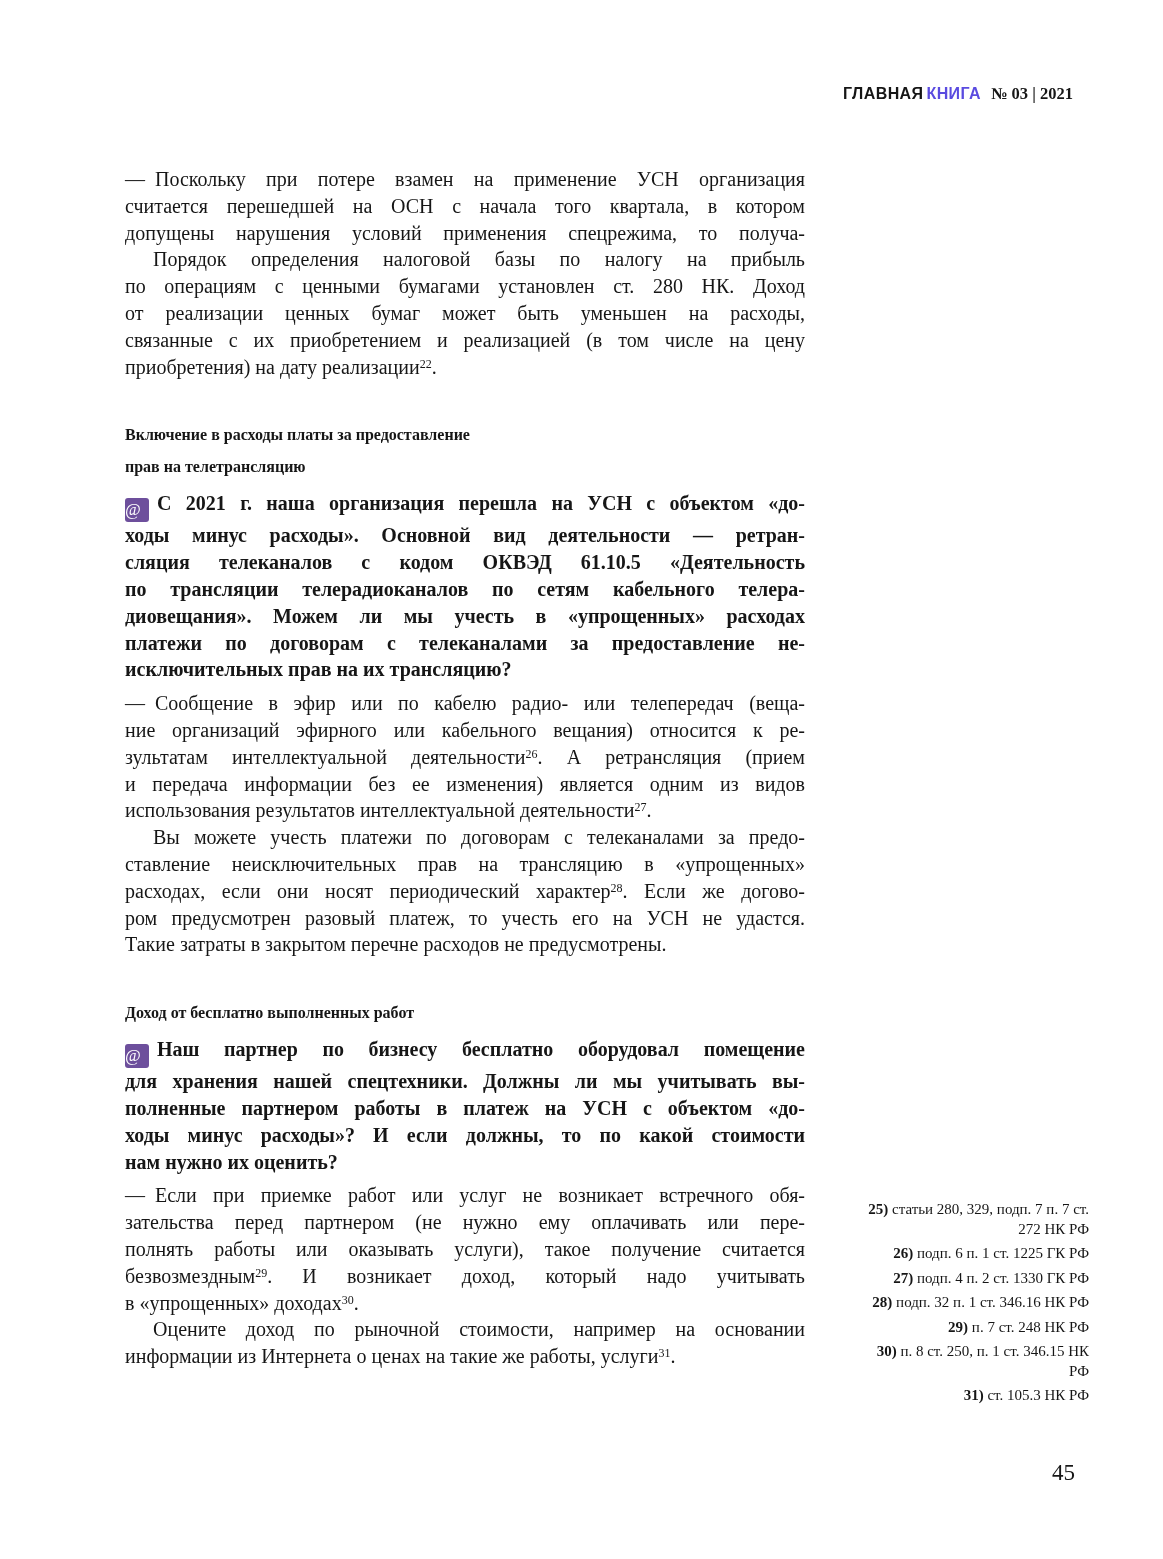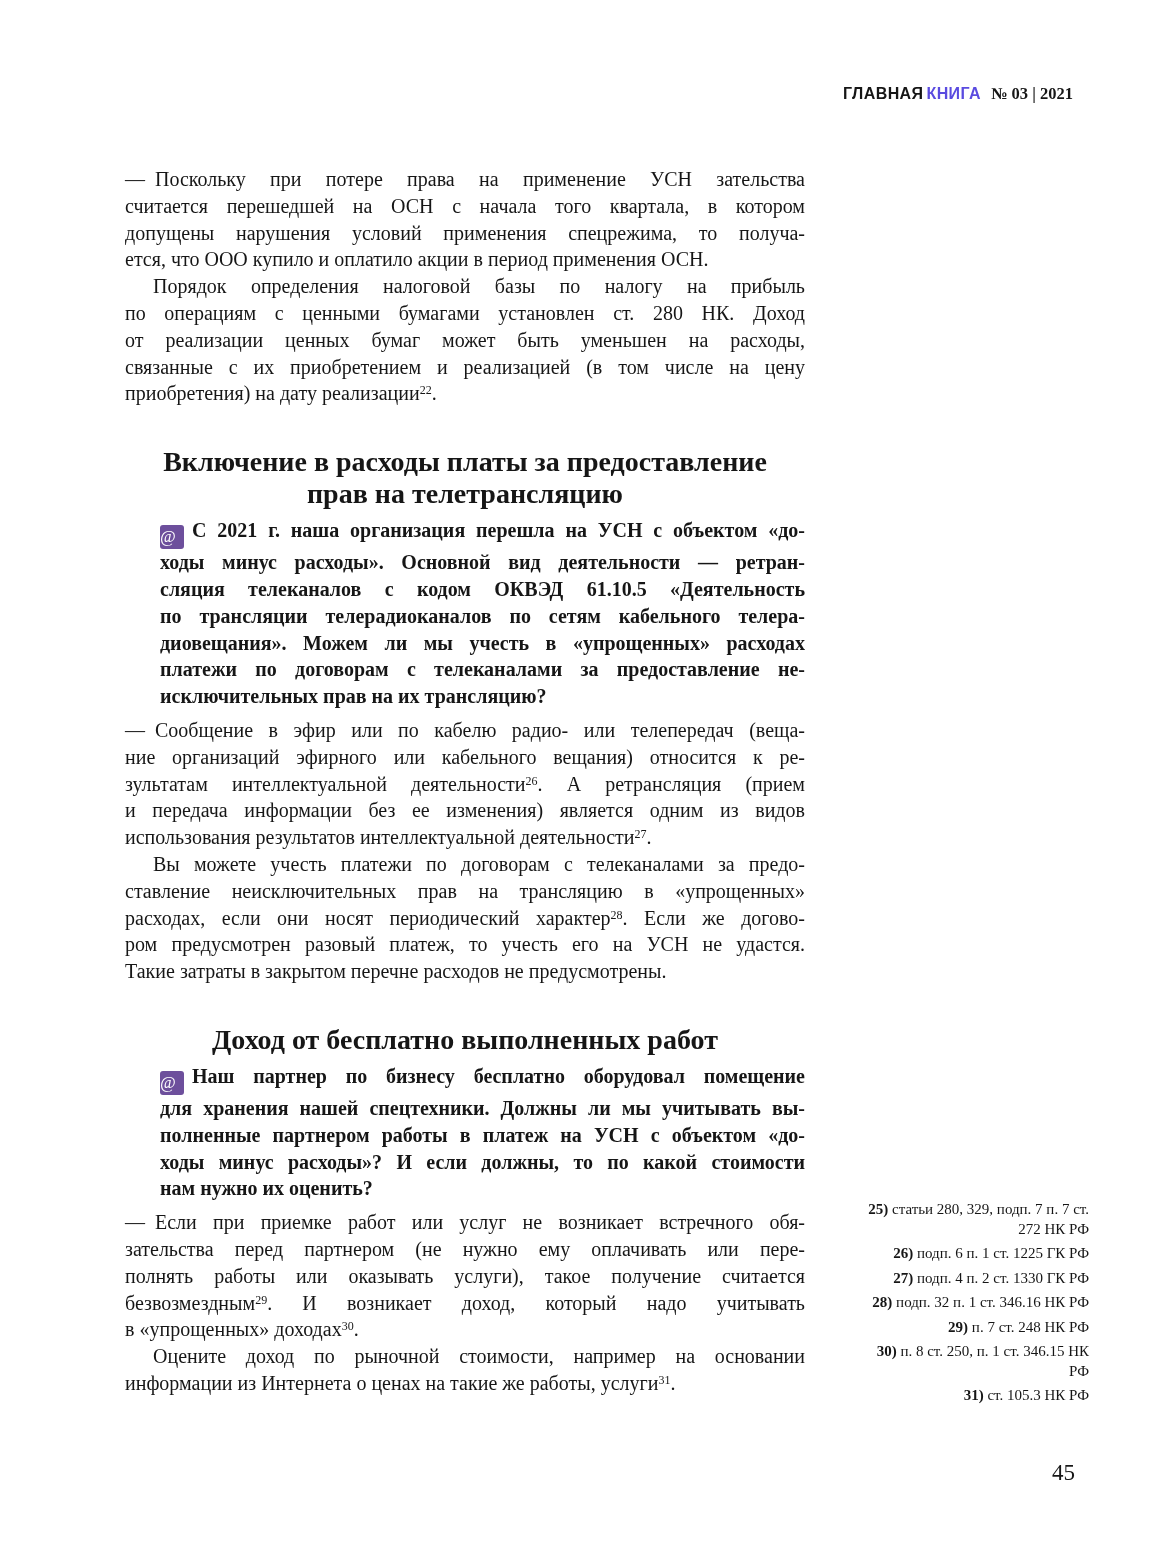--- a/index.html
+++ b/index.html
@@ -27,25 +27,25 @@
 
   
   .main-col{position:absolute;left:125px;top:166px;width:680px;}
   .tline{
     font-size:20px;line-height:26.8px;
     text-align:justify;text-align-last:justify;
   }
   .tline.last{text-align-last:left;}
   .tline.indent{padding-left:28px;}
   .tline sup{font-size:12px;line-height:0;vertical-align:6px;letter-spacing:0;}
-  .question-block .tline{font-weight:bold;margin-left:35px;}
+  .question-block .tline{font-weight:bold;}
   .question-block{margin-bottom:7px;}
   .section-heading{
-    font-size:28px;font-weight:bold;line-height:32px;
-    margin:39px 0 7px 0;text-align:center;
+    font-size:16px;font-weight:bold;line-height:32px;
+    margin:39px 0 7px 0;text-align:left;
   }
   .heading-line{display:block;}
   .at-icon{
     display:inline-block;width:24px;height:24px;
     background:var(--icon-purple,#6d4f9c);color:#ffffff;
     border-radius:3px;text-align:center;
     font-size:17px;line-height:23px;font-style:italic;font-weight:normal;
     margin-right:8px;vertical-align:-5px;
   }
 
@@ -61,24 +61,23 @@
 
 <div class="page">
 
   <header class="page-header">
     <span class="brand-black">ГЛАВНАЯ</span><span class="brand-purple">КНИГА</span>
     <span class="issue">№ 03 | 2021</span>
   </header>
 
   <main class="main-col" id="article-body">
       <div class="answer-block">
-        <div class="tline">— Поскольку при потере права на применение УСН зательства</div>
+        <div class="tline">— Поскольку при потере взамен на применение УСН организация</div>
         <div class="tline">считается перешедшей на ОСН с начала того квартала, в котором</div>
         <div class="tline">допущены нарушения условий применения спецрежима, то получа-</div>
-        <div class="tline last">ется, что ООО купило и оплатило акции в период применения ОСН.</div>
         <div class="tline indent">Порядок определения налоговой базы по налогу на прибыль</div>
         <div class="tline">по операциям с ценными бумагами установлен ст. 280 НК. Доход</div>
         <div class="tline">от реализации ценных бумаг может быть уменьшен на расходы,</div>
         <div class="tline">связанные с их приобретением и реализацией (в том числе на цену</div>
         <div class="tline last">приобретения) на дату реализации<sup>22</sup>.</div>
       </div>
       <div class="section-heading">
         <span class="heading-line">Включение в расходы платы за предоставление</span>
         <span class="heading-line">прав на телетрансляцию</span>
       </div>

